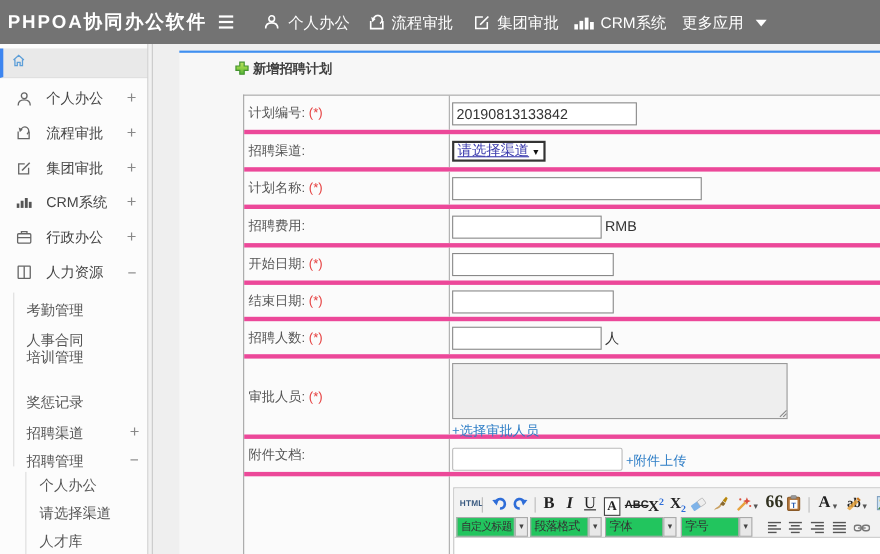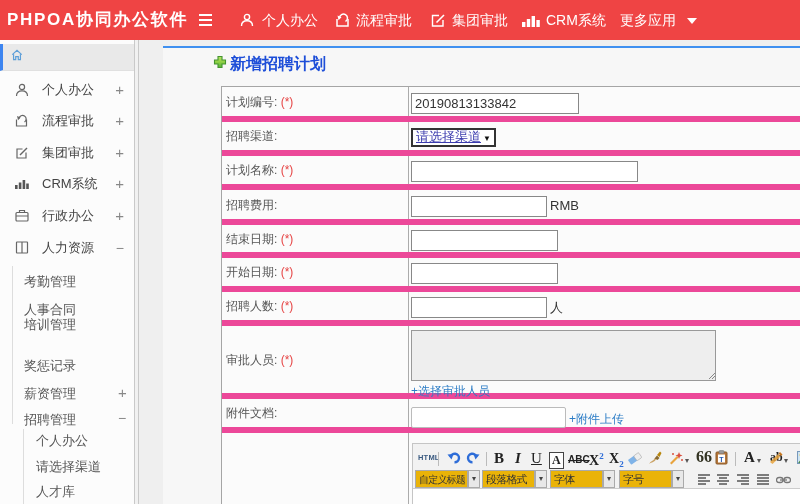--- a/index.html
+++ b/index.html
@@ -1,57 +1,57 @@
 <!DOCTYPE html>
 <html><head>
 <meta charset="utf-8">
 <style>
 *{margin:0;padding:0;box-sizing:border-box}
 html,body{width:800px;height:504px;overflow:hidden}
 body{font-family:"Liberation Sans",sans-serif;background:#efefef;position:relative}
 
-.header{position:absolute;left:0;top:0;width:800px;height:40px;background:#ef4444}
+.header{position:absolute;left:0;top:0;width:800px;height:40px;background:#737373}
 .logo{position:absolute;left:7px;top:0;line-height:40px;color:#fff;font-size:17px;font-weight:bold;letter-spacing:1.7px}
 .burger{position:absolute;left:199px;top:14px;width:13px}
 .burger div{height:2px;background:#fff;margin-bottom:3px}
 .hnav{position:absolute;top:0;height:40px;color:#fff;font-size:14px;line-height:40px}
 .hicon{position:absolute;top:13px}
 
 .sidebar{position:absolute;left:0;top:40px;width:134px;height:464px;background:#fcfcfc}
 .sb-line1{position:absolute;left:134px;top:40px;width:1px;height:464px;background:#c9c9c9}
 .sb-strip{position:absolute;left:135px;top:40px;width:3px;height:464px;background:#f1f1f1}
 .sb-line2{position:absolute;left:138px;top:40px;width:1px;height:464px;background:#c9c9c9}
 .sel{position:absolute;left:0;top:4px;width:134px;height:27px;background:#e9e9e9;border-left:3px solid #3d85f0;border-bottom:1px solid #e0e0e0}
 .mi{position:absolute;left:0;width:134px;height:26px;color:#444;font-size:13px;line-height:26px}
 .mi .txt{position:absolute;left:42px;top:0}
 .mi .pl{position:absolute;right:10px;top:0;color:#888;font-size:15px;font-weight:normal}
 .micon{position:absolute;left:15px;top:6px}
 .smi{position:absolute;color:#555;font-size:13px}
 .treeline{position:absolute;background:#ddd;width:1px}
 
 .card{position:absolute;left:163px;top:46px;width:637px;height:458px;background:#f7f7f7;border-top:2px solid #4090f0}
-.title{position:absolute;left:230px;top:54px;font-size:16px;font-weight:bold;color:#1d4ed8}
+.title{position:absolute;left:230px;top:54px;font-size:12px;font-weight:bold;color:#404040}
 .plus{position:absolute;left:213px;top:55px}
 
 .ftable{position:absolute;left:221px;top:86px;width:579px;border:1px solid #a5a5a5;border-right:none;background:#fbfbfb}
-.frow{position:relative;border-bottom:6px solid #ec4899}
+.frow{position:relative;border-bottom:4px solid #ec4899}
 .frow:last-child{border-bottom:none}
 .lbl{position:absolute;left:4px;top:50%;transform:translateY(-50%);font-size:12px;color:#555}
 .req{color:#e64444}
 .colsep{position:absolute;left:186px;top:0;bottom:0;width:1px;background:#ababab}
 .inp{position:absolute;left:189px;height:21px;border:1px solid #888;background:#fff;font-size:13px;color:#333;padding:0 3px;font-family:"Liberation Sans",sans-serif}
 .unit{position:absolute;font-size:13px;color:#333}
 .blink{color:#2d7dc6;font-size:12px;text-decoration:none}
 
 #editor{position:absolute;left:190px;top:10px;width:424px;height:80px;border:1px solid #c5c5c5;background:#fff;overflow:hidden}
 #tbbg{position:absolute;left:0;top:0;width:424px;height:45px;background:#f2f2f2;border-bottom:1px solid #ccc}
 .ti{position:absolute;white-space:nowrap}
 .serif{font-family:"Liberation Serif",serif}
 .tsep{top:8px;width:1px;height:14px;background:#bbb}
-.tsel{top:26px;height:18px;background:#eab308;border:1px solid #aaa;font-size:10px;color:#333;line-height:17px;padding-left:3px;overflow:hidden;width:53px;letter-spacing:-0.8px}
+.tsel{top:26px;height:18px;background:#22c55e;border:1px solid #aaa;font-size:10px;color:#333;line-height:17px;padding-left:3px;overflow:hidden;width:53px;letter-spacing:-0.8px}
 .tselb{top:26px;height:18px;width:12px;background:#e8e8e8;border:1px solid #aaa;font-size:8px;color:#444;text-align:center;line-height:16px}
 </style>
 </head>
 <body>
 
 <div class="header">
   <div class="logo">PHPOA协同办公软件</div>
   <div class="burger">
       <div></div>
       <div></div>
@@ -145,21 +145,21 @@
   <svg class="micon" style="top:201px" width="14" height="13" viewBox="0 0 14 13">
       <rect x="1.5" y="1" width="11" height="11" rx="0.5" fill="none" stroke="#666" stroke-width="1.2"></rect>
       <path d="M7 1 L7 12" stroke="#666" stroke-width="1.2"></path>
     </svg>
 
   <div class="treeline" style="left:12px;top:226px;height:158px"></div>
   <div class="smi" style="left:24px;top:233px">考勤管理</div>
   <div class="smi" style="left:24px;top:261px">人事合同</div>
   <div class="smi" style="left:24px;top:276px">培训管理</div>
   <div class="smi" style="left:24px;top:317px">奖惩记录</div>
-  <div class="smi" style="left:24px;top:345px">薪资管理</div>
+  <div class="smi" style="left:24px;top:345px">招聘渠道</div>
     <div class="smi" style="left:118px;top:344px;font-size:15px;color:#888">+</div>
   <div class="smi" style="left:24px;top:371px">招聘管理</div>
     <div class="smi" style="left:118px;top:370px;font-size:14px;color:#888">−</div>
   <div class="treeline" style="left:23px;top:389px;height:75px"></div>
   <div class="smi" style="left:36px;top:392px">个人办公</div>
   <div class="smi" style="left:36px;top:418px">请选择渠道</div>
   <div class="smi" style="left:36px;top:443px">人才库</div>
 </div>
 
 <div class="sb-line1"></div>
@@ -194,27 +194,27 @@
     <span class="lbl">计划名称: <span class="req">(*)</span></span>
       <div class="colsep"></div>
     <input class="inp" style="top: 5px; width: 227px;">
   </div>
   <div class="frow" style="height:35px">
     <span class="lbl">招聘费用: </span>
       <div class="colsep"></div>
     <input class="inp" style="top: 6px; width: 136px;">
       <span class="unit" style="left:328px;top:8px">RMB</span>
   </div>
+  <div class="frow" style="height:34px">
+    <span class="lbl">开始日期: <span class="req">(*)</span></span>
+      <div class="colsep"></div>
+    <input class="inp" style="top: 5px; width: 147px;">
+  </div>
   <div class="frow" style="height:33px">
     <span class="lbl">结束日期: <span class="req">(*)</span></span>
-      <div class="colsep"></div>
-    <input class="inp" style="top: 5px; width: 147px;">
-  </div>
-  <div class="frow" style="height:34px">
-    <span class="lbl">开始日期: <span class="req">(*)</span></span>
       <div class="colsep"></div>
     <input class="inp" style="top: 5px; width: 147px;">
   </div>
   <div class="frow" style="height:34px">
     <span class="lbl">招聘人数: <span class="req">(*)</span></span>
       <div class="colsep"></div>
     <input class="inp" style="top: 5px; width: 136px;">
       <span class="unit" style="left:328px;top:7px">人</span>
   </div>
   <div class="frow" style="height:73px">

